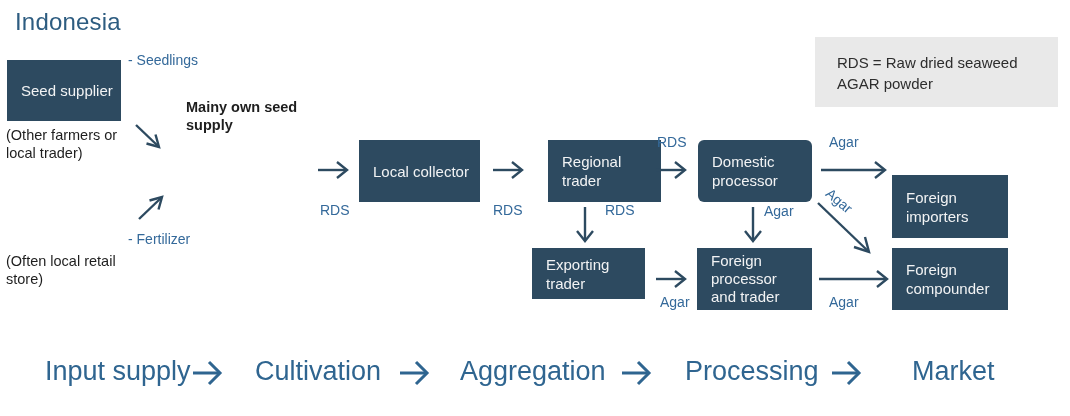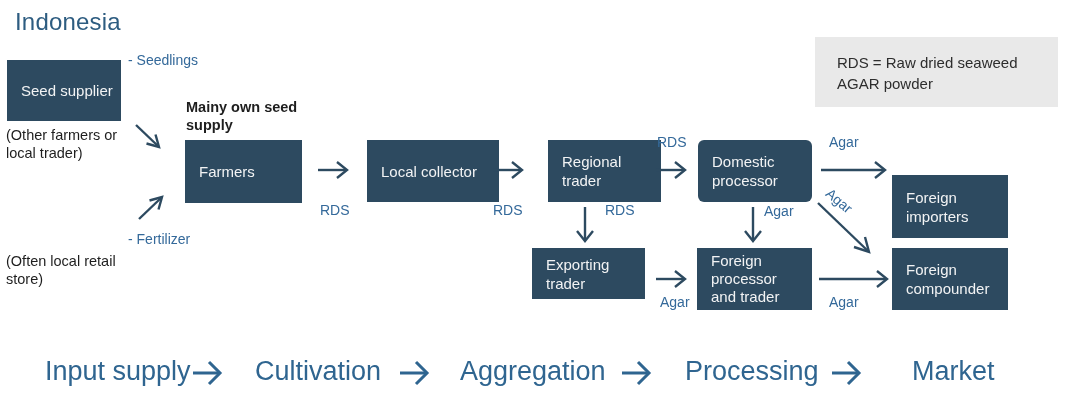--- a/index.html
+++ b/index.html
@@ -32,22 +32,21 @@
 <div class="canvas">
 
   <div class="title">Indonesia</div>
 
   <div class="legend">
     <div>RDS = Raw dried seaweed</div>
     <div>AGAR powder</div>
   </div>
 
   <div class="node" style="left:7px;top:60px;width:114px;height:61px;">Seed supplier</div>
-  <div class="node" style="left:185px;top:140px;width:117px;height:63px;">Farmers</div>
-  <div class="node" style="left:367px;top:140px;width:132px;height:62px;">Local collector</div>
+  <div class="node" style="left:359px;top:140px;width:121px;height:62px;">Local collector</div>
   <div class="node" style="left:532px;top:140px;width:113px;height:62px;margin-left:16px;">Regional trader</div>
   <div class="node" style="left:698px;top:140px;width:114px;height:62px;border-radius:6px;">Domestic processor</div>
   <div class="node" style="left:892px;top:139px;width:116px;height:63px;margin-top:36px;">Foreign importers</div>
   <div class="node" style="left:532px;top:248px;width:113px;height:51px;">Exporting trader</div>
   <div class="node" style="left:697px;top:248px;width:115px;height:62px;line-height:18px;">Foreign processor and trader</div>
   <div class="node" style="left:892px;top:248px;width:116px;height:62px;">Foreign compounder</div>
 
   <div class="note" style="left:6px;top:126px;width:122px;">(Other farmers or local trader)</div>
   <div class="note" style="left:6px;top:252px;width:122px;">(Often local retail store)</div>
   <div class="note bold" style="left:186px;top:98px;width:122px;">Mainy own seed supply</div>

